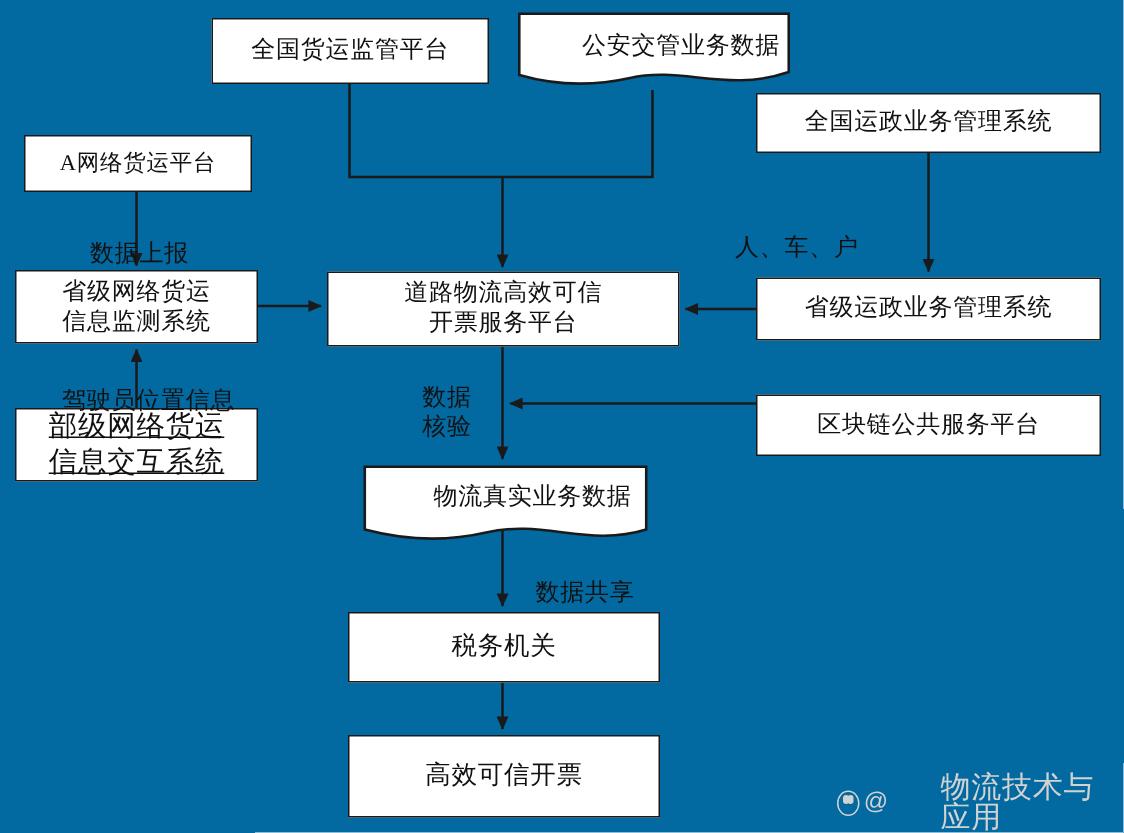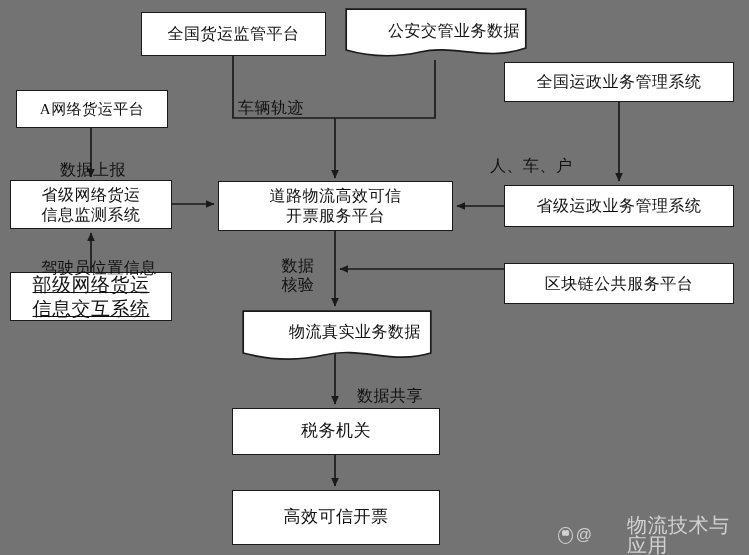--- a/index.html
+++ b/index.html
@@ -7,21 +7,21 @@
     padding: 0;
     background: #ffffff;
   }
   body {
     font-family: "Liberation Serif", "DejaVu Serif", serif;
   }
   #diagram-root {
     position: relative;
     width: 749px;
     height: 555px;
-    background: #737373;
+    background: #0369a1;
     overflow: hidden;
   }
   #wire-layer {
     position: absolute;
     left: 0;
     top: 0;
     width: 749px;
     height: 555px;
     pointer-events: none;
   }
@@ -204,23 +204,20 @@
   </div>
 
   <div class="node rect" style="left:232px;top:408px;width:208px;height:47px;font-size:17px;">
     <span>税务机关</span>
   </div>
 
   <div class="node rect" style="left:232px;top:490px;width:208px;height:55px;font-size:17px;">
     <span>高效可信开票</span>
   </div>
 
-  <div class="edge-label" style="left:238px;top:80px;width:110px;font-size:16px;text-align:left;">
-    <span>车辆轨迹</span>
-  </div>
 
   <div class="edge-label" style="left:38px;top:142px;width:110px;font-size:16px;">
     <span>数据上报</span>
   </div>
 
   <div class="edge-label" style="left:490px;top:138px;width:120px;font-size:16px;text-align:left;">
     <span>人、车、户</span>
   </div>
 
   <div class="edge-label" style="left:14px;top:240px;width:170px;font-size:16px;">

